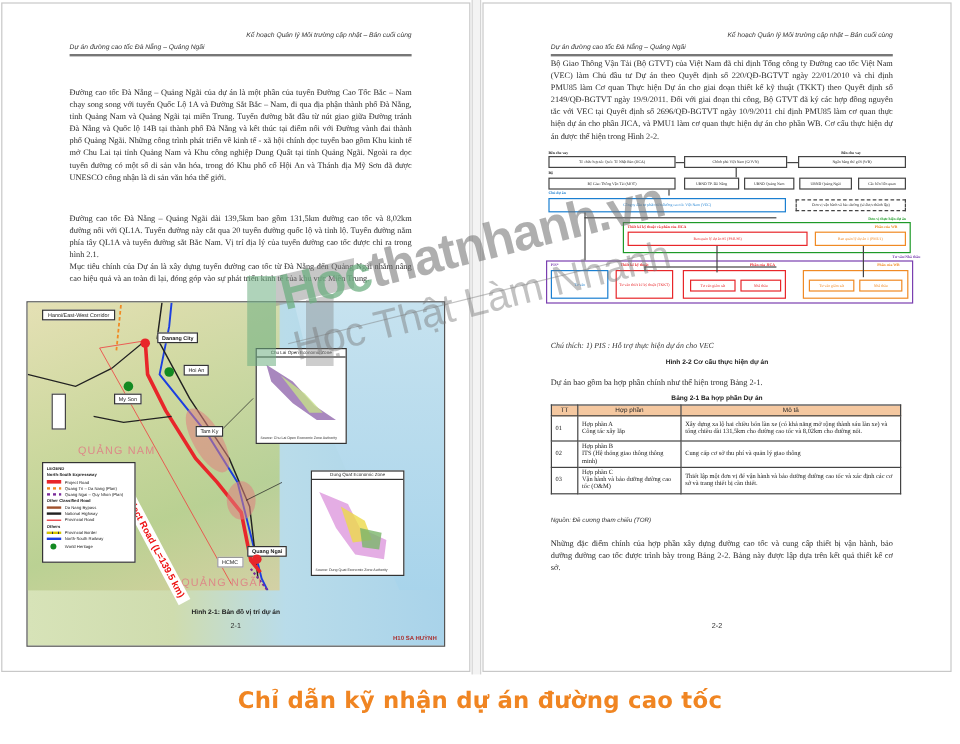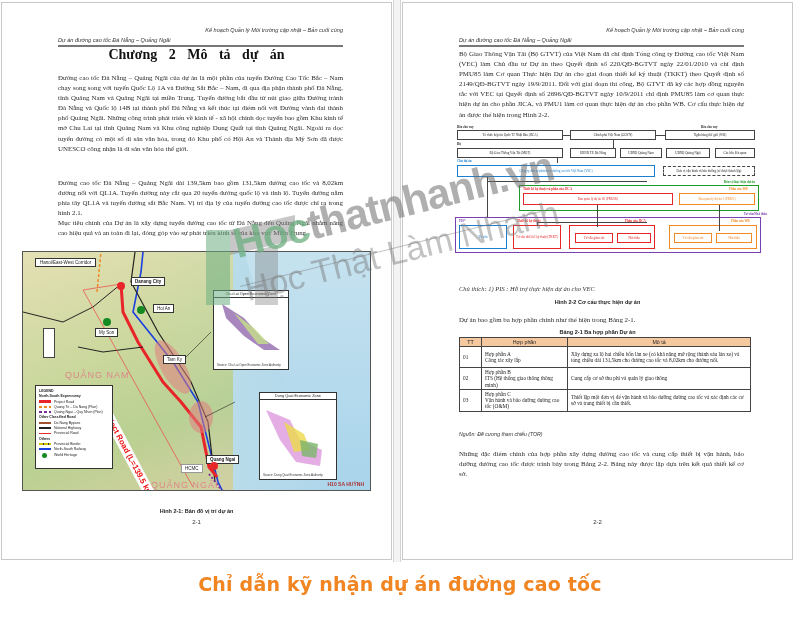--- a/index.html
+++ b/index.html
@@ -22,21 +22,21 @@
   .hdr-right { position: absolute; right: 0; top: 0; }
   .hdr-left { position: absolute; left: 0; top: 10px; }
   .hdr-rule { position: absolute; left: 0; right: 0; top: 18px; height: 2px; background: #777; }
 
   .chapter-title { position: absolute; left: 0; right: 0; top: 44px; text-align: center;
                    font-weight: bold; font-size: 14px; color: #111; word-spacing: 8px; }
 
   .para { position: absolute; left: 56px; right: 48px; font-size: 6.9px; line-height: 10.1px;
           text-align: justify; color: #2a2a2a; }
 
-  .map { position: absolute; left: 20px; top: 248px; width: 349px; height: 240px;
+  .map { position: absolute; left: 20px; top: 248px; width: 349px; height: 288px;
          background: linear-gradient(90deg, #d7e3b8 0%, #cfdcae 35%, #b9dcea 62%, #a9d3ea 100%);
          border: 1px solid #555; overflow: hidden; }
   .map .land2 { position:absolute; left:0; top:0; width:210px; height:240px;
                 background: linear-gradient(160deg,#e6e0b4 0%, #cbd79c 40%, #b7cf8f 70%, #d6cf9e 100%); opacity:.9; }
   .map .sea { position:absolute; left:190px; top:0; width:160px; height:240px;
               background: linear-gradient(180deg,#c6e2ef,#a8d4eb); clip-path: polygon(20% 0,100% 0,100% 100%,75% 100%,55% 70%,35% 40%); }
   .map .corridor-label { position:absolute; left:12px; top:6px; background:#fff; border:1px solid #333;
                          font-family:"Liberation Sans",sans-serif; font-size:4.5px; padding:1px 4px; }
   .map .city { position:absolute; background:#fff; border:1px solid #333; font-family:"Liberation Sans",sans-serif;
                font-size:4.5px; padding:1px 3px; font-weight:bold; }
@@ -92,21 +92,20 @@
 </head>
 <body>
 
 <div class="page" id="page-left">
   <div class="hdr">
     <span class="hdr-right">Kế hoạch Quản lý Môi trường cập nhật – Bản cuối cùng</span>
     <span class="hdr-left">Dự án đường cao tốc Đà Nẵng  – Quảng Ngãi</span>
     <div class="hdr-rule"></div>
   </div>
 
-  <div class="chapter-title">Chương 2     Mô tả dự án</div>
 
   <p class="para" style="top:70px;">Đường cao tốc Đà Nẵng – Quảng Ngãi của dự án là một phần của tuyến Đường Cao Tốc Bắc – Nam chạy song song với tuyến Quốc Lộ 1A và Đường Sắt Bắc – Nam, đi qua địa phận thành phố Đà Nẵng, tỉnh Quảng Nam và Quảng Ngãi tại miền Trung. Tuyến đường bắt đầu từ nút giao giữa Đường tránh Đà Nẵng và Quốc lộ 14B tại thành phố Đà Nẵng và kết thúc tại điểm nối với Đường vành đai thành phố Quảng Ngãi. Những công trình phát triển về kinh tế - xã hội chính dọc tuyến bao gồm Khu kinh tế mở Chu Lai tại tỉnh Quảng Nam và Khu công nghiệp Dung Quất tại tỉnh Quảng Ngãi. Ngoài ra dọc tuyến đường có một số di sản văn hóa, trong đó Khu phố cổ Hội An và Thánh địa Mỹ Sơn đã được UNESCO công nhận là di sản văn hóa thế giới.</p>
   <p class="para" style="top:175px;">Đường cao tốc Đà Nẵng – Quảng Ngãi dài 139,5km bao gồm 131,5km đường cao tốc và 8,02km đường nối với QL1A. Tuyến đường này cắt qua 20 tuyến đường quốc lộ và tỉnh lộ. Tuyến đường nằm phía tây QL1A và tuyến đường sắt Bắc Nam. Vị trí địa lý của tuyến đường cao tốc được chỉ ra trong hình 2.1.</p>
   <p class="para" style="top:215px;">Mục tiêu chính của Dự án là xây dựng tuyến đường cao tốc từ Đà Nẵng đến Quảng Ngãi nhằm nâng cao hiệu quả và an toàn đi lại, đóng góp vào sự phát triển kinh tế của khu vực Miền Trung.</p>
 
   <div class="map">
     <div class="land2"></div>
     <div class="sea"></div>
     <svg style="position:absolute;left:0;top:0" width="349" height="240">
       <polyline points="120,0 118,20 110,60 150,110 175,150 185,190 195,230 200,240" fill="none" stroke="#1c3fe0" stroke-width="1.6"></polyline>

